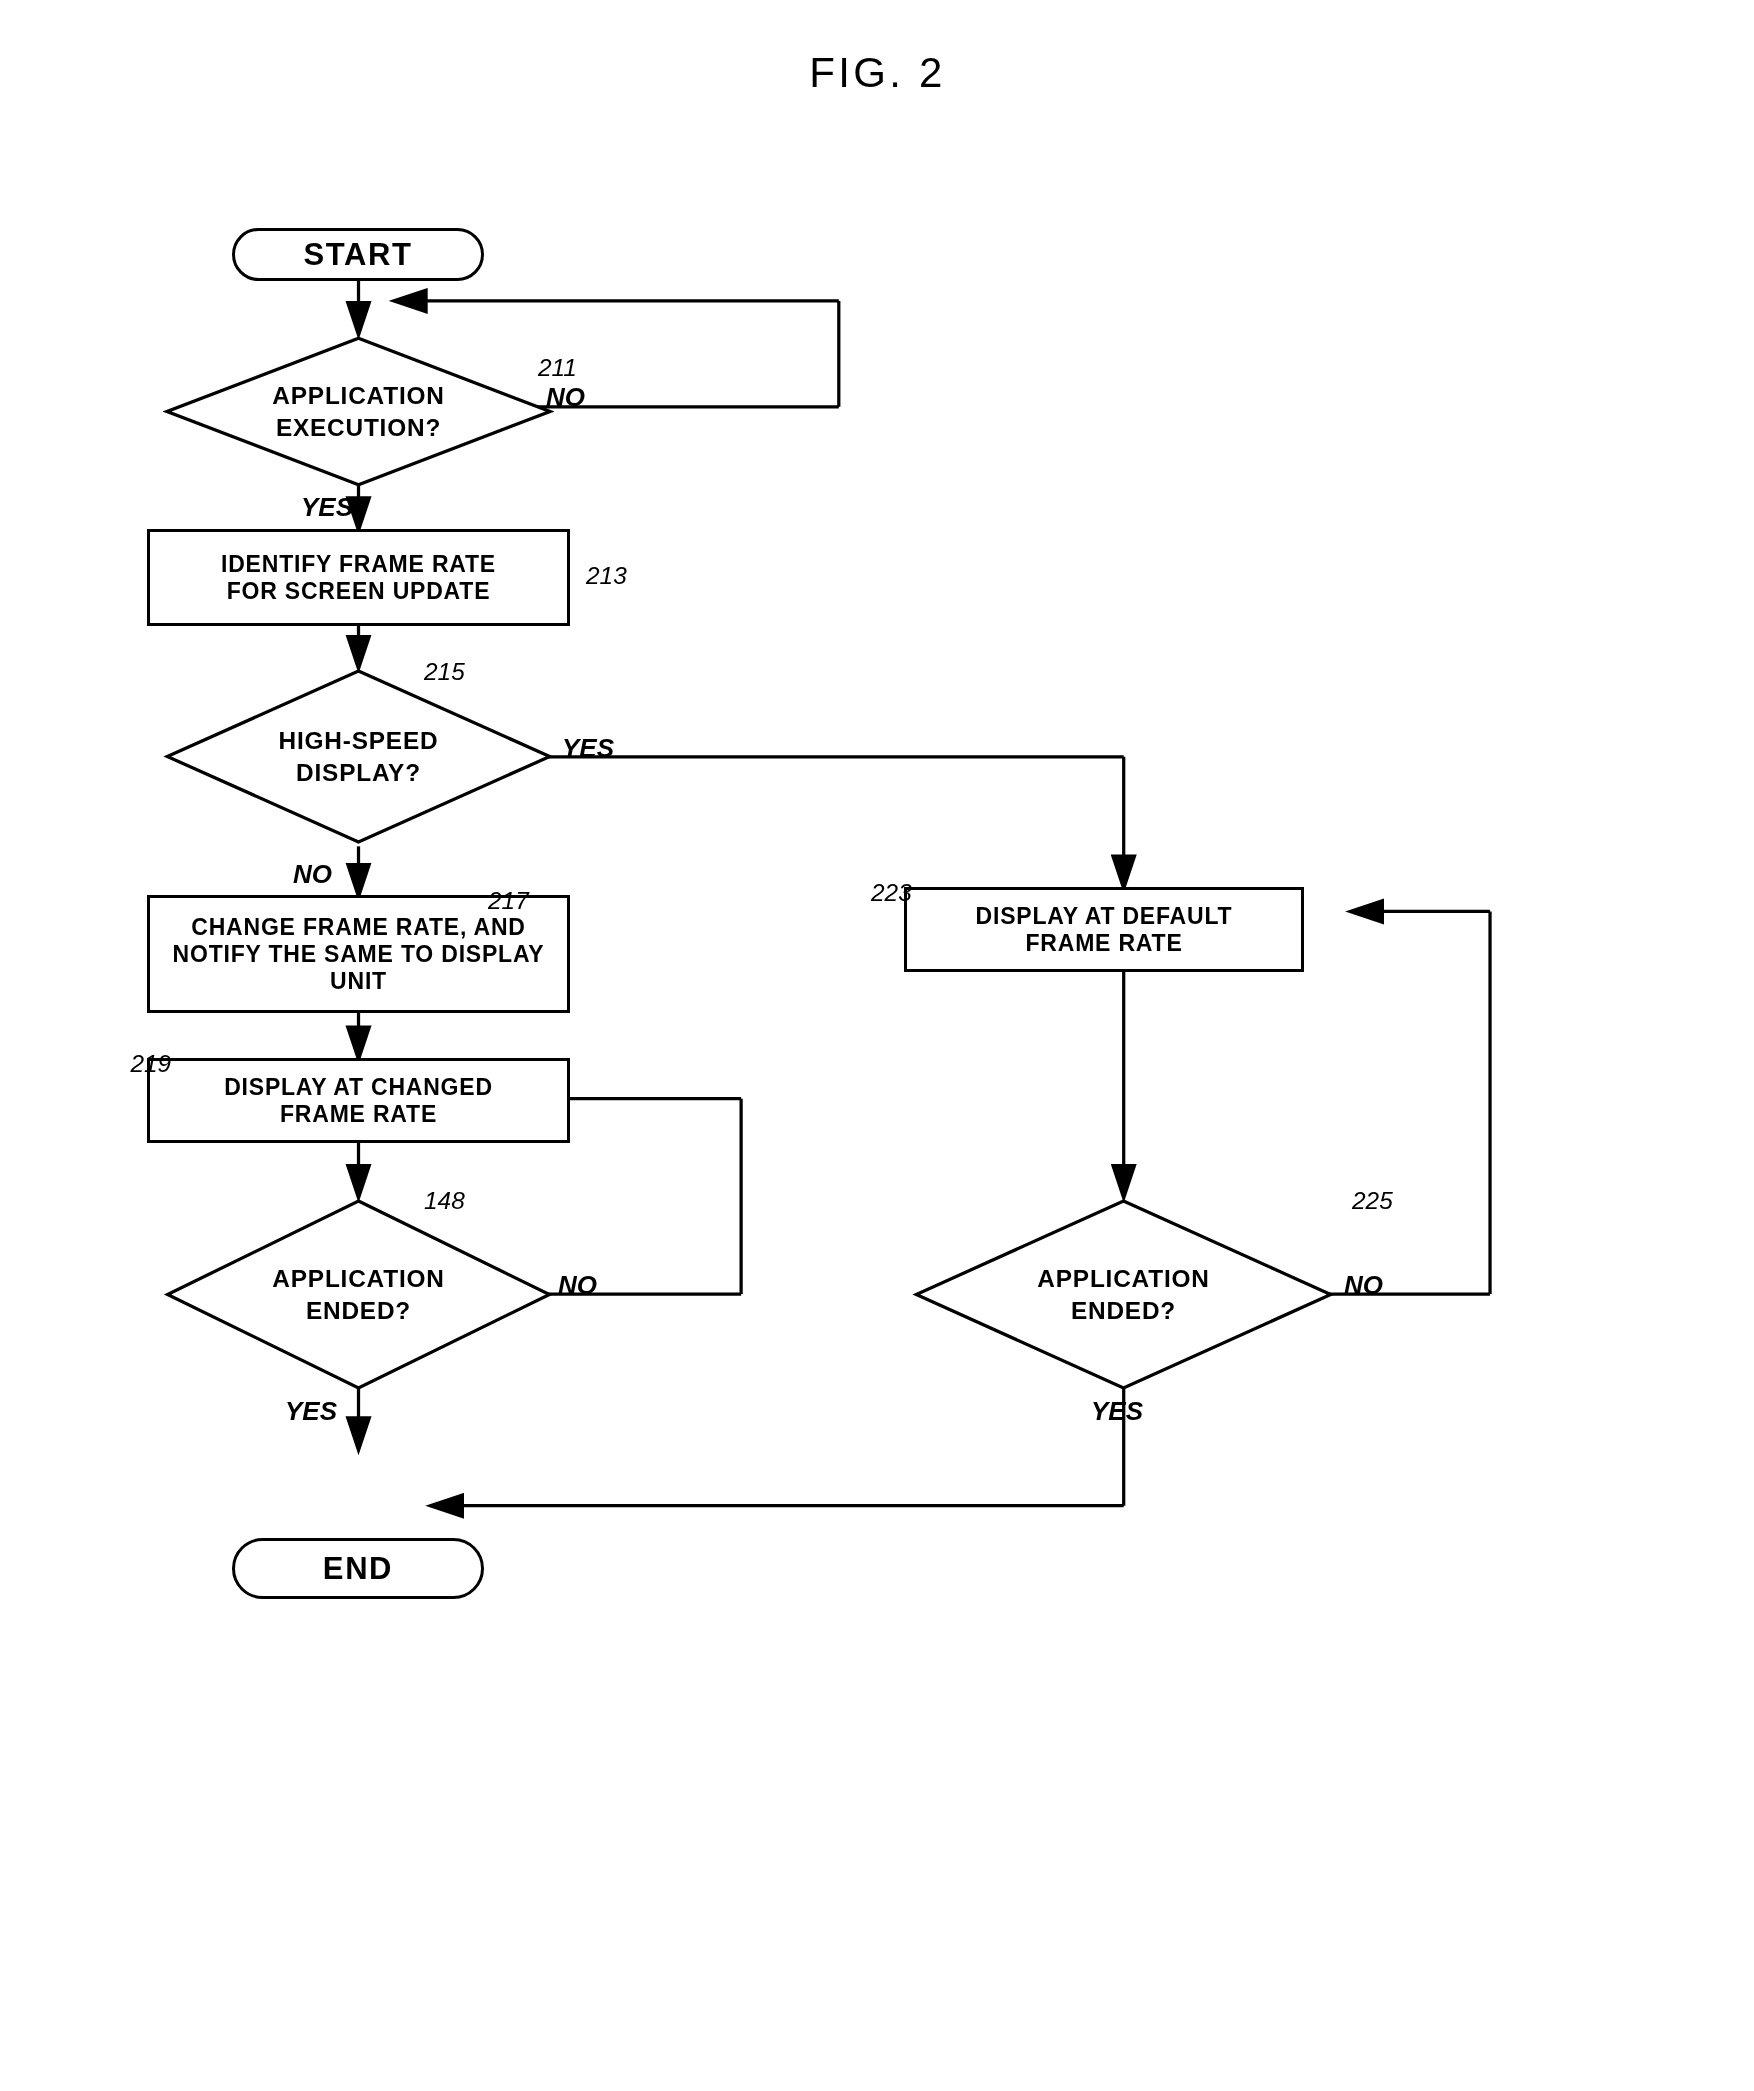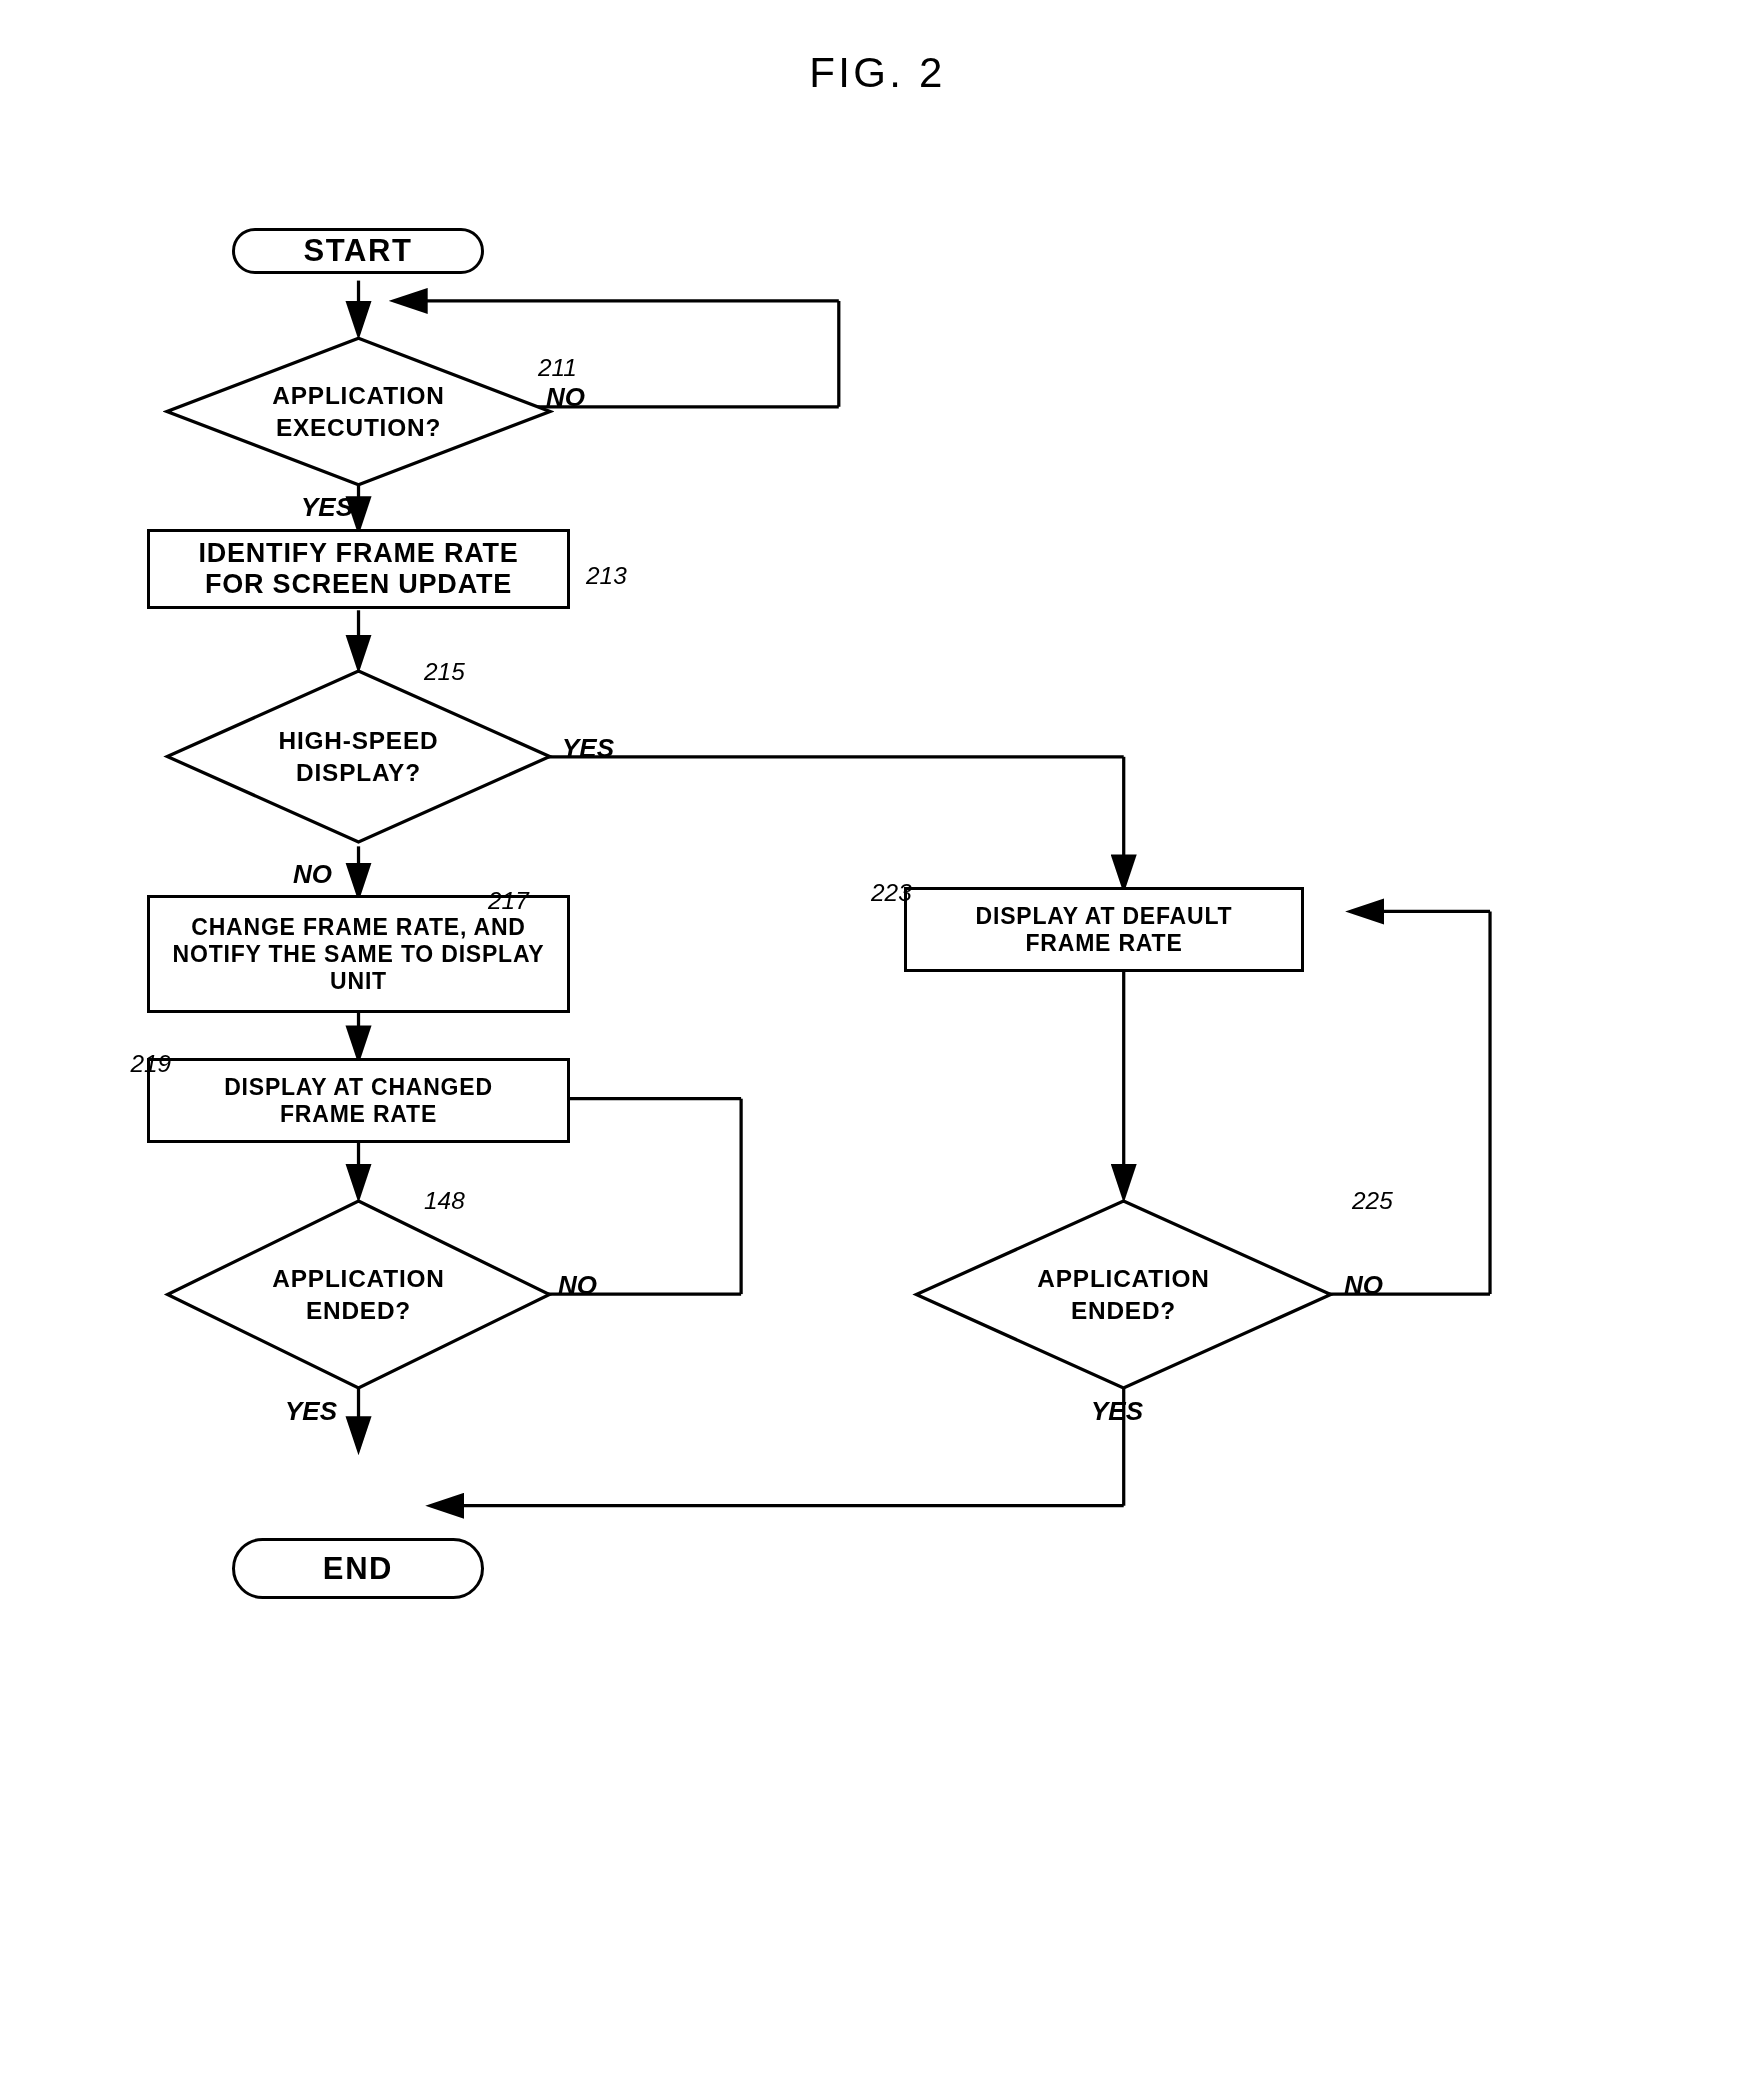--- a/index.html
+++ b/index.html
@@ -152,21 +152,21 @@
     <line x1="1250" y1="1690" x2="400" y2="1690" stroke="#000" stroke-width="4" marker-end="url(#arrowhead)"></line>
 
     <line x1="1480" y1="1430" x2="1700" y2="1430" stroke="#000" stroke-width="4"></line>
     <line x1="1700" y1="1430" x2="1700" y2="960" stroke="#000" stroke-width="4"></line>
     <line x1="1700" y1="960" x2="1530" y2="960" stroke="#000" stroke-width="4" marker-end="url(#arrowhead)"></line>
 
     <line x1="1250" y1="1030" x2="1250" y2="1310" stroke="#000" stroke-width="4" marker-end="url(#arrowhead)"></line>
 
   </svg>
 
-  <div class="shape terminal" style="left:126px; top:98px; width:252px; height:46px;text-align:center;">
+  <div class="shape terminal" style="left:126px; top:98px; width:252px; height:53px;text-align:center;">
     <span>START</span>
   </div>
 
   <div class="shape diamond-container" style="left:57px; top:204px; width:391px; height:155px;">
     <svg class="diamond-svg" width="391" height="155" viewBox="0 0 480 190">
       <polygon points="240,5 475,95 240,185 5,95" fill="#fff" stroke="#000" stroke-width="4"></polygon>
     </svg>
     <div class="diamond-text">APPLICATION<br>EXECUTION?</div>
   </div>
 
@@ -175,21 +175,21 @@
   </div>
 
   <div class="label" style="left:195px; top:362px;">
     <span>YES</span>
   </div>
 
   <div class="label" style="left:440px; top:252px;">
     <span>NO</span>
   </div>
 
-  <div class="shape process" style="left:41px; top:399px; width:423px; height:80px; font-size:27px;">
+  <div class="shape process" style="left:41px; top:399px; width:423px; height:97px; font-size:23px;">
     <span>IDENTIFY FRAME RATE<br>FOR SCREEN UPDATE</span>
   </div>
   <div class="step-num" style="left:480px; top:432px;">
     <span>213</span>
   </div>
 
   <div class="shape diamond-container" style="left:57px; top:537px; width:391px; height:179px;">
     <svg class="diamond-svg" width="391" height="179" viewBox="0 0 480 220">
       <polygon points="240,5 475,110 240,215 5,110" fill="#fff" stroke="#000" stroke-width="4"></polygon>
     </svg>

